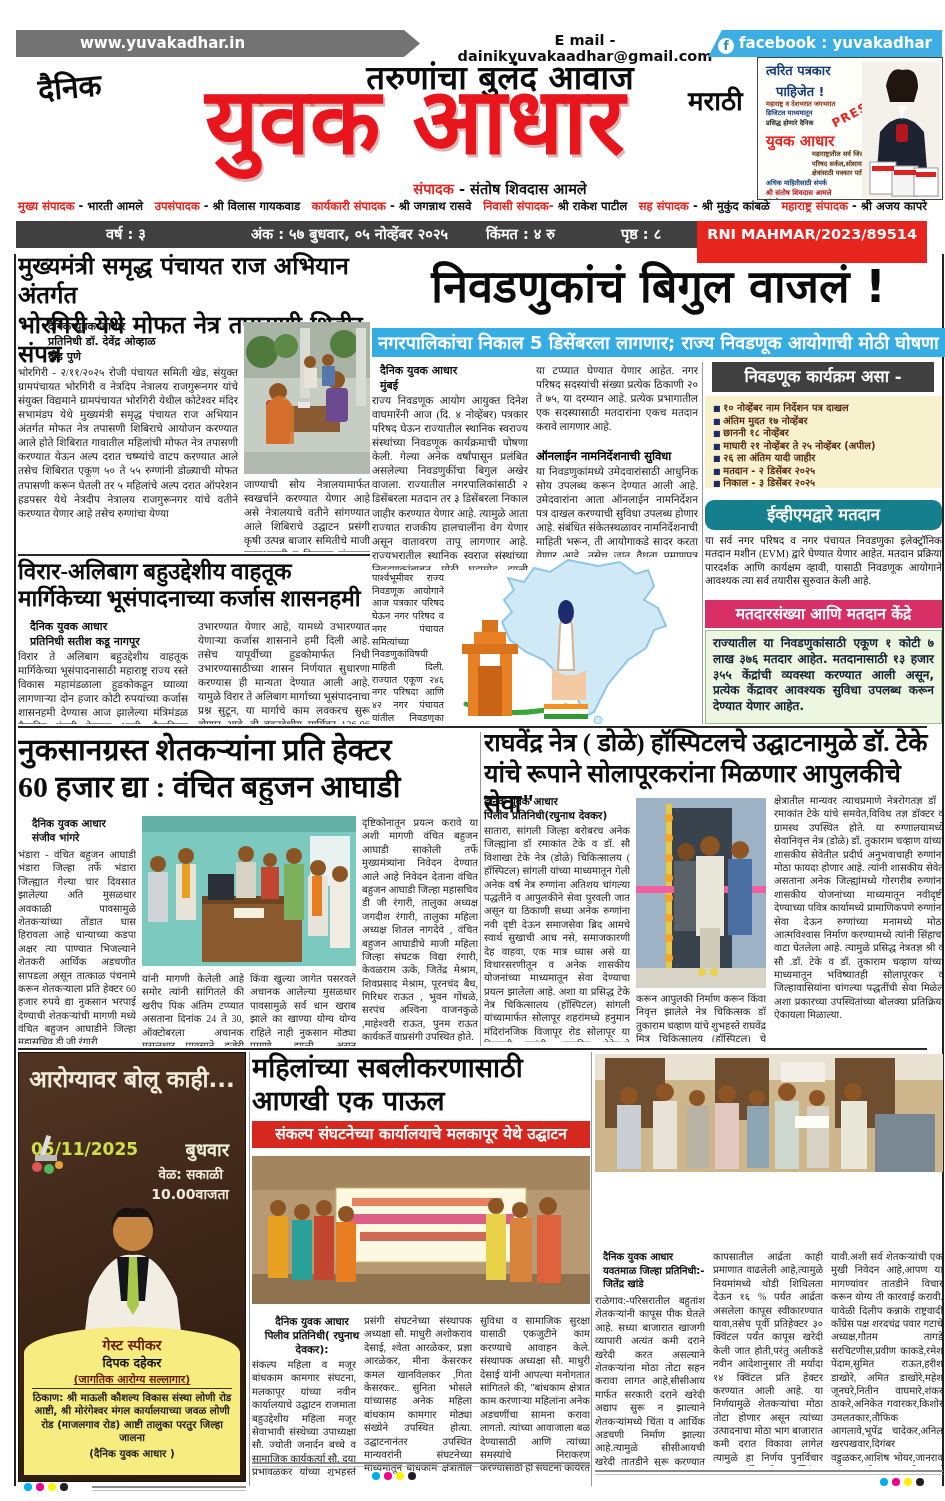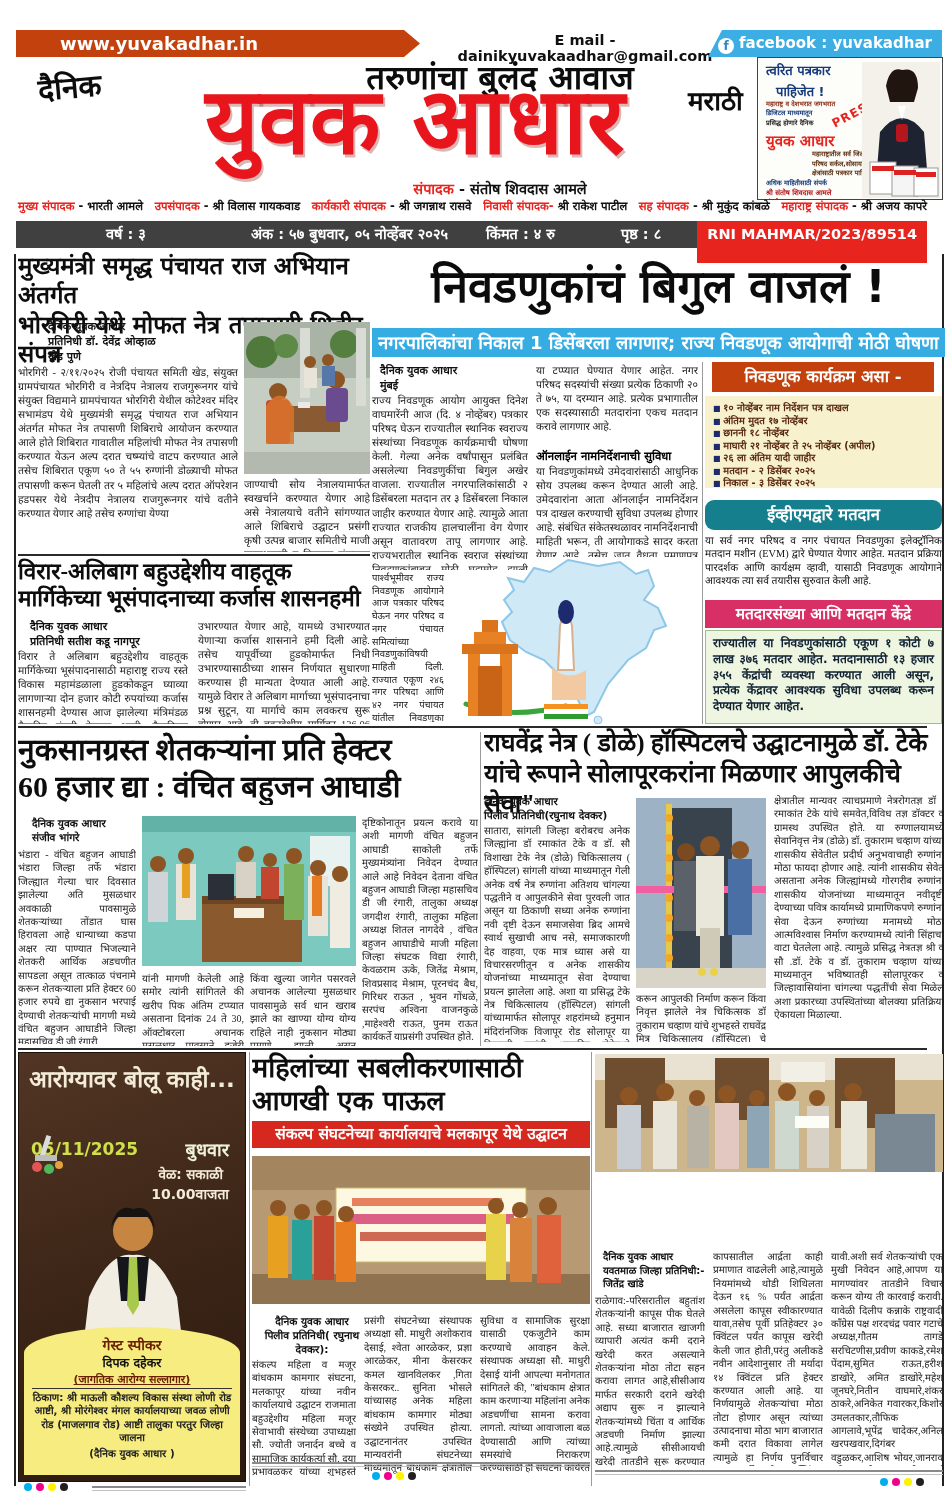--- a/index.html
+++ b/index.html
@@ -7,21 +7,21 @@
   .page { position:relative; width:945px; height:1501px; margin:0 auto; background:#ffffff; overflow:hidden; }
   .abs { position:absolute; }
   .bold { font-weight:bold; }
   .red { color:#e8241f; }
   .body-txt { font-family:"Liberation Serif", serif; font-size:10.5px; line-height:1.34; color:#1c1c1c; overflow:hidden; text-align:justify; }
   .byline { font-weight:bold; font-size:11px; line-height:1.35; color:#111; text-align:left; }
   .headline { font-weight:bold; color:#0d0d0d; line-height:1.22; text-align:left; overflow:hidden; }
   .hr { position:absolute; border-top:2px solid #2a2a2a; }
   .vline { position:absolute; width:1px; background:#9a9a9a; }
   
-  .rib-red { position:absolute; left:16px; top:30px; width:404px; height:27px; background:#c2410c; color:#fff; font-weight:bold; font-size:18px; line-height:27px; padding-left:44px;
+  .rib-red { position:absolute; left:16px; top:30px; width:404px; height:27px; background:#737373; color:#fff; font-weight:bold; font-size:15px; line-height:27px; padding-left:64px;
              clip-path:polygon(0 0, calc(100% - 16px) 0, 100% 50%, calc(100% - 16px) 100%, 0 100%); }
   .email-line { position:absolute; left:430px; top:32px; width:310px; font-weight:bold; font-size:14.5px; color:#111; text-align:center; }
   .rib-blue { position:absolute; left:708px; top:30px; width:234px; height:27px; background:#3caee4; color:#fff; font-weight:bold; font-size:15px; line-height:27px; text-align:center;
               clip-path:polygon(14px 0, 100% 0, 100% 100%, 0 100%); }
   .fb-circle { display:inline-block; width:16px; height:16px; border-radius:50%; background:#fff; color:#2f86c0; font-size:12px; line-height:16px; font-weight:bold; margin-right:5px; vertical-align:-2px; }
   
   .m-daily { position:absolute; left:38px; top:66px; font-size:30px; font-weight:bold; transform:rotate(-5deg); color:#0c0c0c; }
   .m-slogan { position:absolute; left:280px; top:54px; width:440px; text-align:center; font-size:33px; font-weight:bold; color:#0c0c0c; }
   .m-lang { position:absolute; left:688px; top:82px; font-size:26px; font-weight:bold; color:#0c0c0c; }
   .m-title { position:absolute; left:70px; top:74px; width:690px; text-align:center; font-size:92px; line-height:1.05; font-weight:bold; color:#e8151c; text-shadow:2px 3px 0 rgba(140,10,10,.30); white-space:nowrap; }
@@ -36,21 +36,21 @@
   .editors { position:absolute; left:18px; top:198px; width:909px; display:flex; justify-content:space-between; font-size:11.5px; font-weight:bold; color:#111;text-align:center; }
   .editors .role { color:#e8241f; }
   
   .datebar { position:absolute; left:16px; top:221px; width:911px; height:27px; background:#404040; color:#fff; font-weight:bold; font-size:14.5px; line-height:27px; }
   .datebar span { position:absolute; }
   .rni { position:absolute; right:0; top:0; height:42px; line-height:27px; background:#e8241f; padding:0 10px; font-size:14.5px; }
   
   .e-head { position:absolute; left:372px; top:254px; width:573px; font-size:45px; font-weight:bold; color:#0b0b0b; text-align:center; white-space:nowrap; overflow:hidden; }
   .e-sub { position:absolute; left:372px; top:328px; width:573px; height:29px; background:#35ace2; color:#fff; font-weight:bold; font-size:18px; line-height:29px; text-align:center; overflow:hidden; }
   
-  .sb-red { position:absolute; left:712px; top:362px; width:222px; height:30px; background:#c2410c; color:#fff; font-weight:bold; font-size:16.5px; line-height:30px; text-align:center; }
+  .sb-red { position:absolute; left:712px; top:362px; width:222px; height:30px; background:#404040; color:#fff; font-weight:bold; font-size:16.5px; line-height:30px; text-align:center; }
   .sb-cream { position:absolute; left:705px; top:396px; width:237px; height:92px; background:#f7f2cd; padding:6px 8px; overflow:hidden; }
   .sb-cream .it { font-size:9.8px; font-weight:bold; color:#59280f; line-height:1.28; }
   .sb-cream .it::before { content:"■ "; color:#1d2a6e; font-size:8px; }
   .sb-teal { position:absolute; left:705px; top:500px; width:237px; height:30px; background:#167f8e; color:#fff; font-weight:bold; font-size:16.5px; line-height:30px; text-align:center;border-radius:9px; }
   .sb-evm { position:absolute; left:705px; top:534px; width:237px; height:62px; font-family:"Liberation Serif",serif; font-size:10.3px; line-height:1.3; text-align:justify; color:#111; overflow:hidden; }
   .sb-pink { position:absolute; left:705px; top:600px; width:237px; height:28px; background:#d92f67; color:#fff; font-weight:bold; font-size:15.5px; line-height:28px; text-align:center; }
   .sb-green { position:absolute; left:705px; top:630px; width:237px; height:94px; background:#eef6e2; border:1px solid #9bbf8a; padding:5px 7px; font-weight:bold; font-size:12px; line-height:1.32; text-align:justify; color:#123; overflow:hidden; }
   
   .photo { position:absolute; overflow:hidden; background:#ccc; }
   
@@ -179,21 +179,21 @@
     </div>
     <div class="abs byline" style="left:12px;top:62px;width:165px;">
       <div>दैनिक युवक आधार</div>
       <div>प्रतिनिधी सतीश कडू नागपूर</div>
     </div>
     <div class="abs body-txt" style="left:0;top:92px;width:170px;height:74px;">विरार ते अलिबाग बहुउद्देशीय वाहतूक मार्गिकेच्या भूसंपादनासाठी महाराष्ट्र राज्य रस्ते विकास महामंडळाला हुडकोकडून घ्याव्या लागणाऱ्या दोन हजार कोटी रुपयांच्या कर्जास शासनहमी देण्यास आज झालेल्या मंत्रिमंडळ बैठकीत मंजुरी देण्यात आली, बैठकीच्या अध्यक्षस्थानी मुख्यमंत्री देवेंद्र फडणवीस होते. या निर्णयानुसार विरार ते अलिबाग मार्गासाठीच्या भूसंपादनासाठी हुडकोचे दोन हजार कोटी रुपयांचे कर्ज</div>
     <div class="abs body-txt" style="left:180px;top:62px;width:172px;height:104px;">उभारण्यात येणार आहे, यामध्ये उभारण्यात येणाऱ्या कर्जास शासनाने हमी दिली आहे. तसेच यापूर्वीच्या हुडकोमार्फत निधी उभारण्यासाठीच्या शासन निर्णयात सुधारणा करण्यास ही मान्यता देण्यात आली आहे. यामुळे विरार ते अलिबाग मार्गाच्या भूसंपादनाचा प्रश्न सुटून, या मार्गाचे काम लवकरच सुरू होणार आहे. ही बहुउद्देशीय मार्गिका 126.06 कि.मी. लांबीचे असेल. त्यापैकी मौजे नवघर (जि.पालघर) ते मौजे बलावली (ता.पेण) असे 96.410 कि.मी.चे पहिल्या टप्प्यातील काम बांधा, वापरा व हस्तांतरित करा या तत्वावर हाती घेण्यास मान्यता देण्यात आली आहे.</div>
   </div>
 
   <div class="e-head">निवडणुकांचं बिगुल वाजलं !</div>
-  <div class="e-sub">नगरपालिकांचा निकाल 1 डिसेंबरला लागणार; राज्य निवडणूक आयोगाची मोठी घोषणा</div>
+  <div class="e-sub">नगरपालिकांचा निकाल 5 डिसेंबरला लागणार; राज्य निवडणूक आयोगाची मोठी घोषणा</div>
   <div class="abs byline" style="left:380px;top:364px;width:150px;">
     <div>दैनिक युवक आधार</div>
     <div>मुंबई</div>
   </div>
   <div class="abs body-txt" style="left:372px;top:394px;width:156px;height:176px;">राज्य निवडणूक आयोग आयुक्त दिनेश वाघमारेंनी आज (दि. ४ नोव्हेंबर) पत्रकार परिषद घेऊन राज्यातील स्थानिक स्वराज्य संस्थांच्या निवडणूक कार्यक्रमाची घोषणा केली. गेल्या अनेक वर्षांपासून प्रलंबित असलेल्या निवडणुकींचा बिगुल अखेर वाजला. राज्यातील नगरपालिकांसाठी २ डिसेंबरला मतदान तर ३ डिसेंबरला निकाल जाहीर करण्यात येणार आहे. त्यामुळे आता राज्यात राजकीय हालचालींना वेग येणार असून वातावरण तापू लागणार आहे. राज्यभरातील स्थानिक स्वराज संस्थांच्या निवडणुकांबाबत मोठी घडामोड झाली असून न्यायालयाने ३१ जानेवारी २०२६ पूर्वी निवडणुका घेण्याचे स्पष्ट निर्देश दिले आहेत. या</div>
   <div class="abs body-txt" style="left:372px;top:572px;width:72px;height:150px;font-size:9.5px;">पार्श्वभूमीवर राज्य निवडणूक आयोगाने आज पत्रकार परिषद घेऊन नगर परिषद व नगर पंचायत समित्यांच्या निवडणुकांविषयी माहिती दिली. राज्यात एकूण २४६ नगर परिषदा आणि ४२ नगर पंचायत यांतील निवडणुका एकूण १४७ नगर पंचायतींच्या ४२ नगर पंचायतांच्या निवडणुका</div>
   <div class="abs" style="left:536px;top:364px;width:162px;height:196px;">
     <div class="body-txt" style="height:82px;">या टप्प्यात घेण्यात येणार आहेत. नगर परिषद सदस्यांची संख्या प्रत्येक ठिकाणी २० ते ७५, या दरम्यान आहे. प्रत्येक प्रभागातील एक सदस्यासाठी मतदारांना एकच मतदान करावे लागणार आहे.</div>
     <div class="bold" style="font-size:11.5px;margin:2px 0;">ऑनलाईन नामनिर्देशनाची सुविधा</div>
     <div class="body-txt" style="height:92px;">या निवडणुकांमध्ये उमेदवारांसाठी आधुनिक सोय उपलब्ध करून देण्यात आली आहे. उमेदवारांना आता ऑनलाईन नामनिर्देशन पत्र दाखल करण्याची सुविधा उपलब्ध होणार आहे. संबंधित संकेतस्थळावर नामनिर्देशनाची माहिती भरून, ती आयोगाकडे सादर करता येणार आहे. तसेच जात वैधता प्रमाणपत्र सादर करणे अनिवार्य करण्यात आले आहे.</div>

